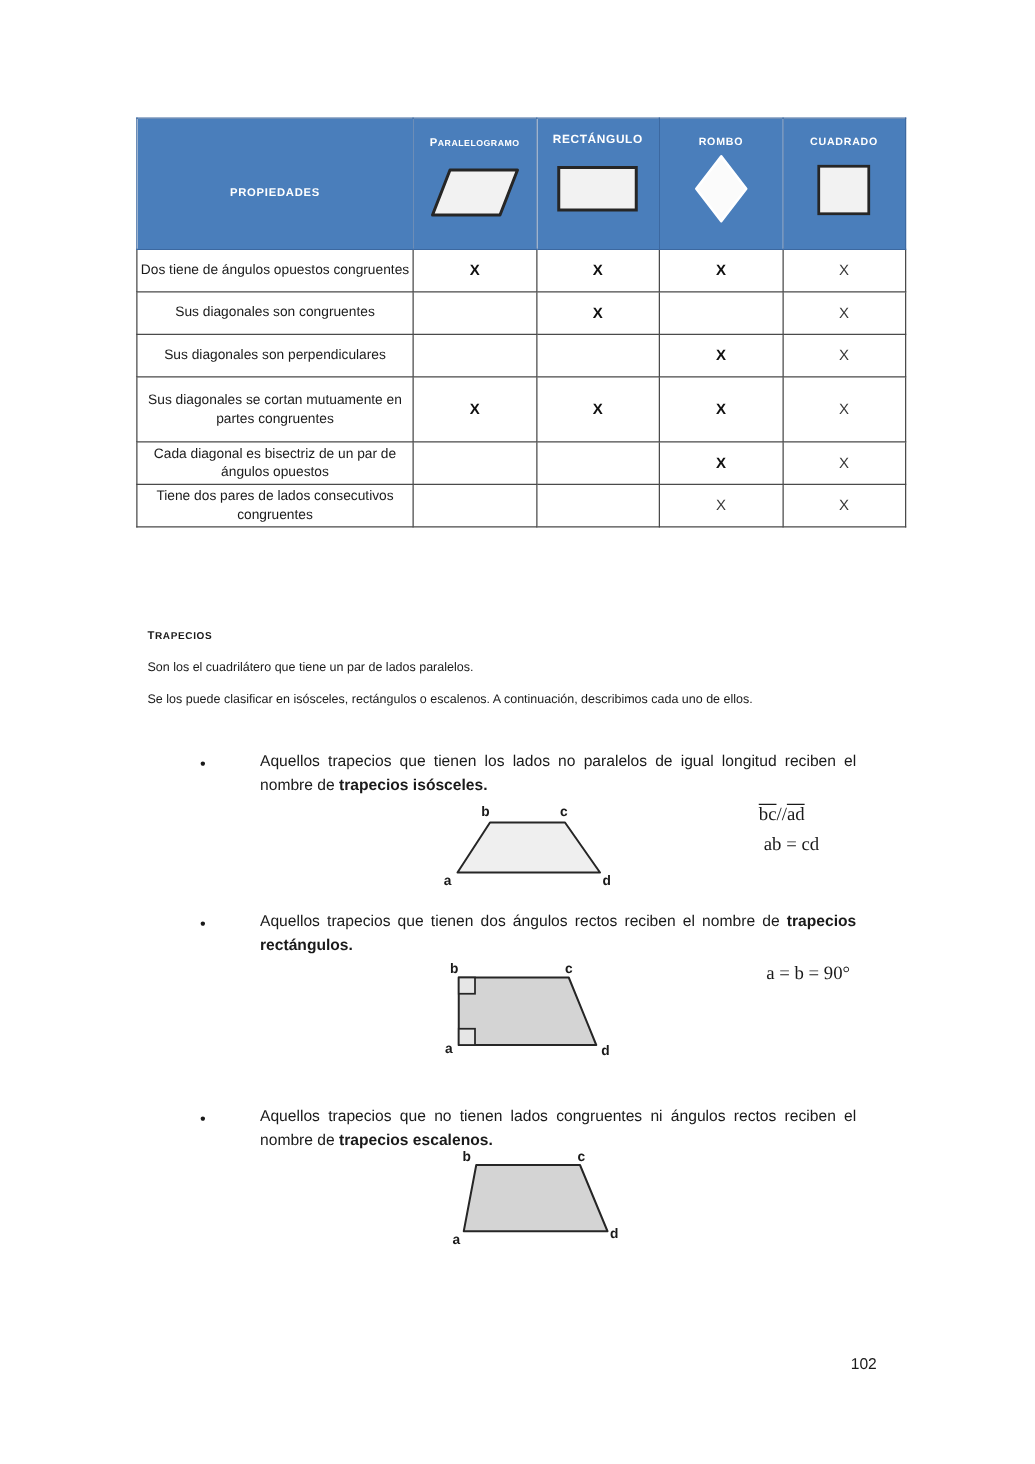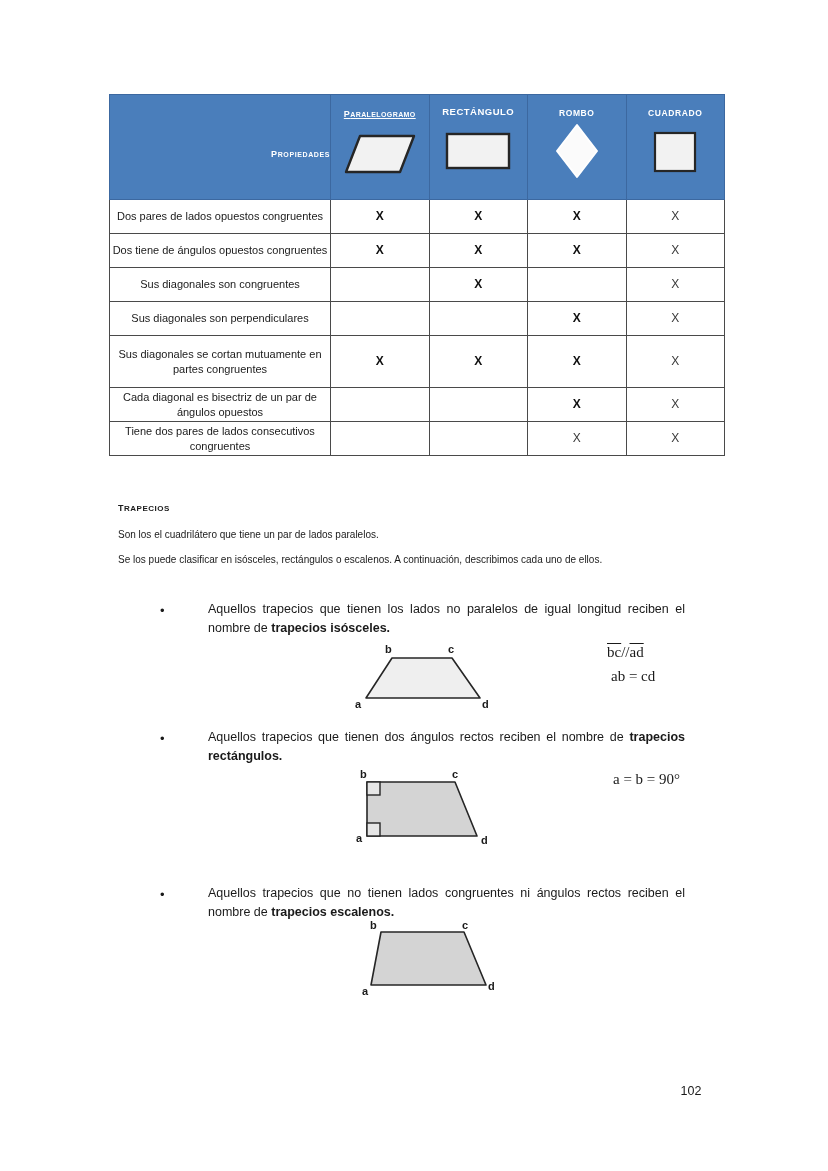--- a/index.html
+++ b/index.html
@@ -54,37 +54,35 @@
   .hdr-label {
     display: block;
     text-align: center;
     letter-spacing: 0.3px;
     line-height: 1.1;
   }
   .hdr-props-label {
     position: absolute;
     left: 0; right: 0;
     top: 50px;
-    font-size: 10px;
+    font-size: 13px;
     font-weight: bold;
     font-variant: small-caps;
     text-transform: lowercase;
     letter-spacing: 0.6px;
-    text-align: right;
   }
   .hdr-props-label::first-letter { font-size: 13.5px; }
 
   .hdr-smallcaps {
     margin-top: 12px;
     font-size: 10.5px;
     font-weight: bold;
     font-variant: small-caps;
     text-transform: lowercase;
     letter-spacing: 0.4px;
-    text-decoration: underline;
   }
   .hdr-smallcaps::first-letter { font-size: 12.5px; }
   .hdr-plain {
     margin-top: 12px;
     font-size: 9.5px;
     font-weight: bold;
     letter-spacing: 0.5px;
   }
   .hdr-plain-sm {
     margin-top: 14px;
@@ -243,27 +241,20 @@
             <span class="hdr-shape">
               <svg width="46" height="48" viewBox="0 0 46 48">
                 <rect x="3" y="6" width="40" height="38" fill="#f2f2f2" stroke="#262626" stroke-width="2.2"></rect>
               </svg>
             </span>
           </th>
         </tr>
       </thead>
       <tbody>
 
-        <tr style="height:34px">
-          <td class="prop-name">Dos pares de lados opuestos congruentes</td>
-          <td class="mark bold">X</td>
-          <td class="mark bold">X</td>
-          <td class="mark bold">X</td>
-          <td class="mark light">X</td>
-        </tr>
 
         <tr style="height:34px">
           <td class="prop-name">Dos tiene de ángulos opuestos congruentes</td>
           <td class="mark bold">X</td>
           <td class="mark bold">X</td>
           <td class="mark bold">X</td>
           <td class="mark light">X</td>
         </tr>
 
         <tr style="height:34px">

